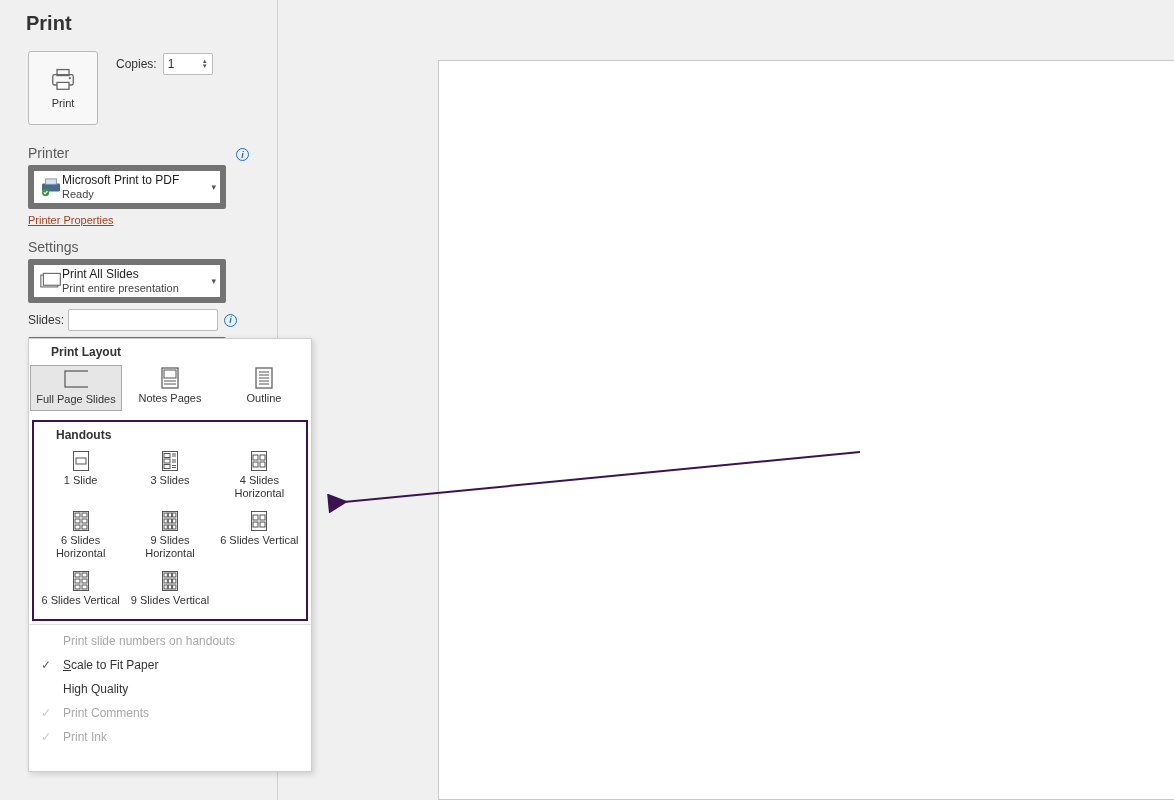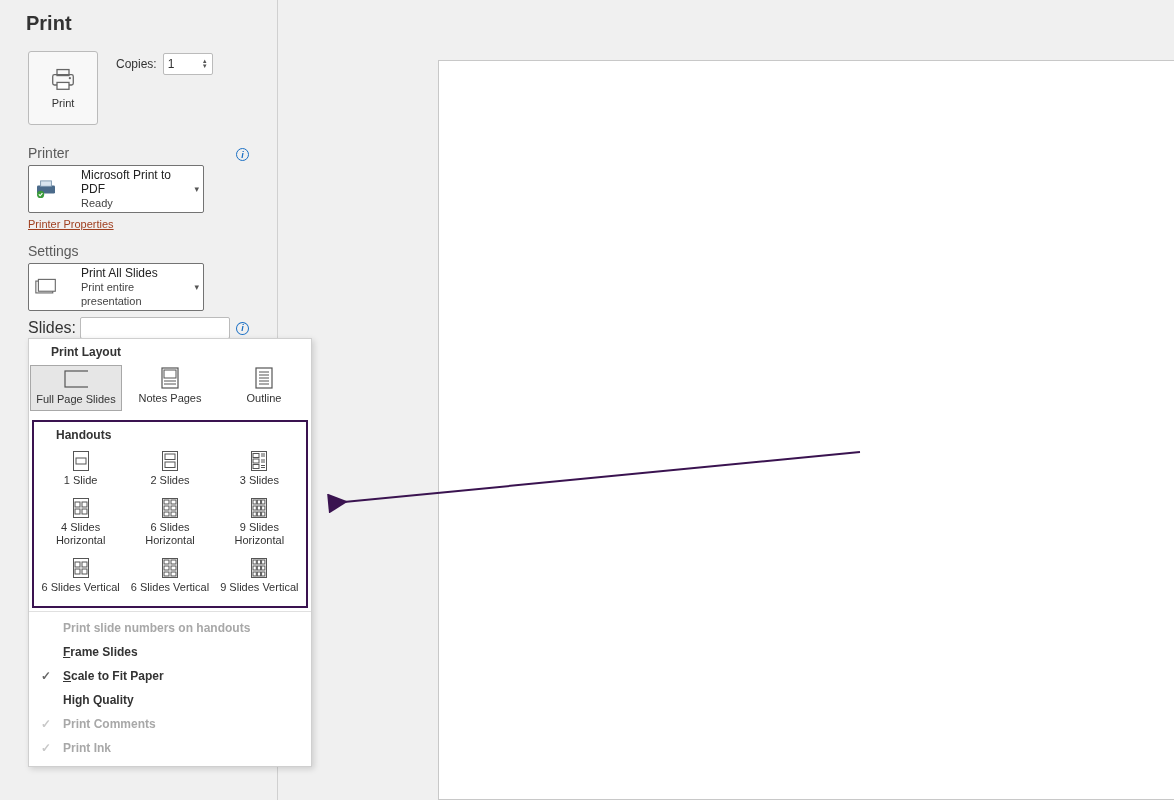--- a/index.html
+++ b/index.html
@@ -75,50 +75,50 @@
     display: flex;
     justify-content: space-between;
     align-items: flex-end;
   }
   .info-icon {
     width: 13px; height: 13px; border: 1.2px solid #1a6fc4; border-radius: 50%;
     display: inline-flex; align-items: center; justify-content: center;
     color: #1a6fc4; font-size: 9px; font-style: italic; font-weight: bold;
   }
   .dropdown {
-    width: 176px;
+    width: 198px;
     min-height: 34px;
-    border: 1px solid #737373;
+    border: 6px solid #737373;
     border-radius: 2px;
     background: #fff;
     display: flex;
     align-items: center;
     padding: 2px 6px;
-    gap: 24px;
+    gap: 0;
     position: relative;
     cursor: pointer;
   }
   .dropdown .dd-icon { width: 22px; height: 18px; flex-shrink: 0; display:flex; align-items:center; justify-content:center; }
   .dropdown .dd-text { display: flex; flex-direction: column; line-height: 14px; }
   .dropdown .dd-main { font-size: 12px; color: #222; }
   .dropdown .dd-sub { font-size: 11px; color: #444; }
   .dropdown .chev {
     position: absolute; right: 4px; top: 50%; transform: translateY(-50%);
     font-size: 9px; color: #555;
   }
   .printer-props {
     text-align: left;
     margin: 4px 22px 12px 0;
   }
   .printer-props a { color: #a04020; font-size: 11px; text-decoration: underline; }
   .section-head.simple { font-size: 14px; color: #5a5a5a; margin-top: 6px; }
   .slides-row {
     display: flex; align-items: center; gap: 4px; margin: 6px 0;
   }
-  .slides-label { font-size: 16px; color: #333; }
+  .slides-label { font-size: 12px; color: #333; }
   .slides-input {
     flex: 1; height: 22px; border: 1px solid #bbb; background: #fff; border-radius: 2px;
     max-width: 150px;
   }
   .dropdown.grey { background: #e7e7e7; }
   .dropdown.grey .dd-icon { border: 1px solid #888; background: #fff; width:22px; height:15px;}
 
   
   .flyout {
     position: absolute;
@@ -172,23 +172,22 @@
   .hand-item {
     display: flex; flex-direction: column; align-items: center; gap: 2px;
     padding: 4px 0 6px;
     cursor: pointer;
     font-size: 11px;
     text-align: center;
     line-height: 13px;
   }
   .hand-item .ic { width: 22px; height: 22px; display:flex; align-items:center; justify-content:center; }
   .options-list {
-    padding: 4px 0 6px;
+    padding: 4px 0 22px;
     border-top: 1px solid #e0e0e0;
-    font-weight: bold;
   }
   .opt-row {
     display: flex; align-items: center;
     padding: 5px 10px 5px 34px;
     font-size: 12px;
     position: relative;
     cursor: pointer;
   }
   .opt-row.disabled { color: #a8a8a8; cursor: default; }
   .opt-row .check-mark {
@@ -355,30 +354,20 @@
                   <rect x="0.5" y="0.5" width="15" height="19" fill="none" stroke="#555"></rect>
                   <rect x="3" y="7" width="10" height="6" fill="none" stroke="#555"></rect>
                 </svg>
               </span>
             <span>1 Slide</span>
           </div>
           <div class="hand-item">
             <span class="ic">
                 <svg width="16" height="20">
                   <rect x="0.5" y="0.5" width="15" height="19" fill="none" stroke="#555"></rect>
-                  <rect x="3" y="3" width="10" height="5.5" fill="none" stroke="#555"></rect>
-                  <rect x="3" y="11" width="10" height="5.5" fill="none" stroke="#555"></rect>
-                </svg>
-              </span>
-            <span>2 Slides</span>
-          </div>
-          <div class="hand-item">
-            <span class="ic">
-                <svg width="16" height="20">
-                  <rect x="0.5" y="0.5" width="15" height="19" fill="none" stroke="#555"></rect>
                   <rect x="2" y="2.5" width="6" height="4" fill="none" stroke="#555"></rect>
                   <line x1="10" y1="3" x2="14" y2="3" stroke="#555"></line>
                   <line x1="10" y1="5" x2="14" y2="5" stroke="#555"></line>
                   <rect x="2" y="8" width="6" height="4" fill="none" stroke="#555"></rect>
                   <line x1="10" y1="9" x2="14" y2="9" stroke="#555"></line>
                   <line x1="10" y1="11" x2="14" y2="11" stroke="#555"></line>
                   <rect x="2" y="13.5" width="6" height="4" fill="none" stroke="#555"></rect>
                   <line x1="10" y1="14.5" x2="14" y2="14.5" stroke="#555"></line>
                   <line x1="10" y1="16.5" x2="14" y2="16.5" stroke="#555"></line>
                 </svg>
@@ -476,23 +465,20 @@
             <span>9 Slides Vertical</span>
           </div>
         </div>
       </div>
 
       <div class="options-list">
         <div class="opt-row disabled">
           <span>Print slide numbers on handouts</span>
         </div>
         <div class="opt-row">
-          <span><span></span><span class="underline-letter">F</span><span>rame Slides</span></span>
-        </div>
-        <div class="opt-row">
           <span class="check-mark">✓</span>
           <span><span></span><span class="underline-letter">S</span><span>cale to Fit Paper</span></span>
         </div>
         <div class="opt-row">
           <span>High Quality</span>
         </div>
         <div class="opt-row disabled">
           <span class="check-mark">✓</span>
           <span>Print Comments</span>
         </div>

